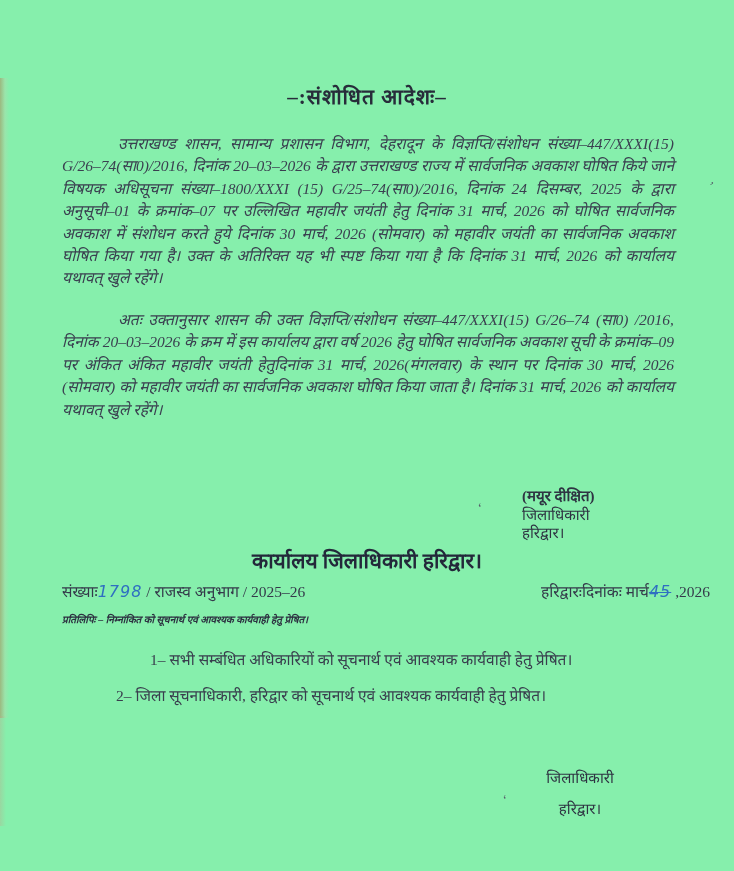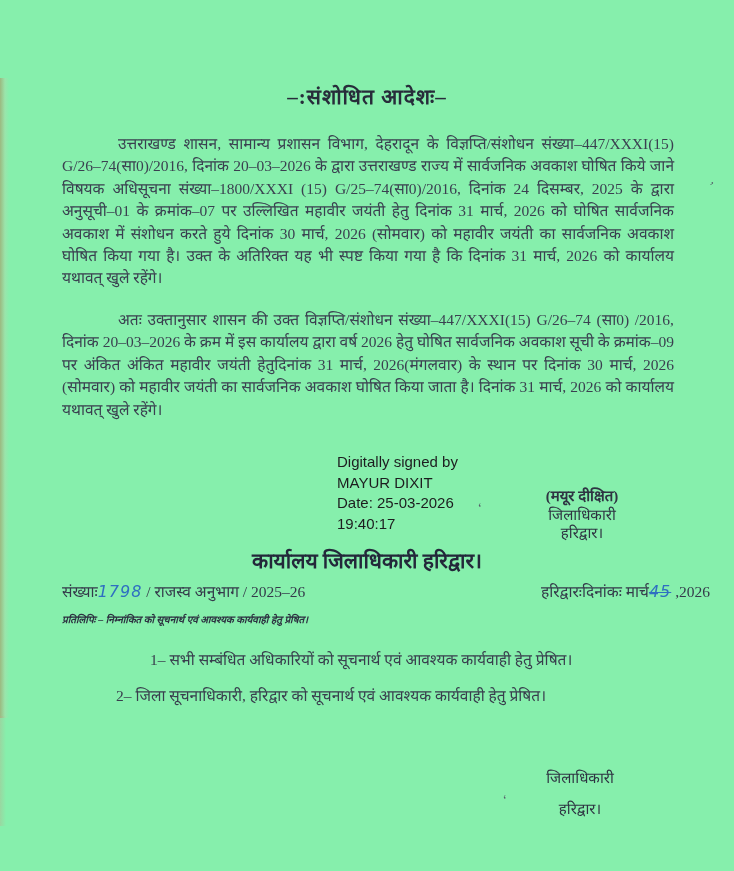--- a/index.html
+++ b/index.html
@@ -29,31 +29,31 @@
     letter-spacing:1px;
   }
   .body-text{
     position:absolute;left:62px;width:612px;
     font-size:15.5px;line-height:22.4px;
     text-align:justify;
     color:#3a4050;
   }
   .para1{top:133px;}
   .para2{top:309px;}
-  .body-text.indent{text-indent:56px;}
+  .body-text.indent{text-indent:56px;font-style:italic;}
   .digital-sig{
     position:absolute;left:337px;top:452px;
     font-family:"Liberation Sans", sans-serif;
     font-size:15px;line-height:20.5px;
     color:#1d1d1f;
     white-space:pre-line;
   }
   .signatory{
     position:absolute;left:522px;top:487px;width:120px;
-    text-align:center;
+    text-align:left;
     font-size:15px;line-height:18.5px;
     color:#2e3442;
   }
   .signatory .name{font-weight:bold;}
   .office-heading{
     position:absolute;top:546px;left:0;width:100%;
     text-align:center;
     font-size:21px;font-weight:bold;
     color:#23283a;
   }
@@ -100,24 +100,20 @@
 
   <div class="scan-edge-left"></div>
   <div class="scan-edge-bottom"></div>
 
   <div class="doc-title">–:संशोधित आदेशः–</div>
 
   <div class="body-text para1 indent">उत्तराखण्ड शासन, सामान्य प्रशासन विभाग, देहरादून के विज्ञप्ति/संशोधन संख्या–447/XXXI(15) G/26–74(सा0)/2016, दिनांक 20–03–2026 के द्वारा उत्तराखण्ड राज्य में सार्वजनिक अवकाश घोषित किये जाने विषयक अधिसूचना संख्या–1800/XXXI (15) G/25–74(सा0)/2016, दिनांक 24 दिसम्बर, 2025 के द्वारा अनुसूची–01 के क्रमांक–07 पर उल्लिखित महावीर जयंती हेतु दिनांक 31 मार्च, 2026 को घोषित सार्वजनिक अवकाश में संशोधन करते हुये दिनांक 30 मार्च, 2026 (सोमवार) को महावीर जयंती का सार्वजनिक अवकाश घोषित किया गया है। उक्त के अतिरिक्त यह भी स्पष्ट किया गया है कि दिनांक 31 मार्च, 2026 को कार्यालय यथावत् खुले रहेंगे।</div>
 
   <div class="body-text para2 indent">अतः उक्तानुसार शासन की उक्त विज्ञप्ति/संशोधन संख्या–447/XXXI(15) G/26–74 (सा0) /2016, दिनांक 20–03–2026 के क्रम में इस कार्यालय द्वारा वर्ष 2026 हेतु घोषित सार्वजनिक अवकाश सूची के क्रमांक–09 पर अंकित अंकित महावीर जयंती हेतुदिनांक 31 मार्च, 2026(मंगलवार) के स्थान पर दिनांक 30 मार्च, 2026 (सोमवार) को महावीर जयंती का सार्वजनिक अवकाश घोषित किया जाता है। दिनांक 31 मार्च, 2026 को कार्यालय यथावत् खुले रहेंगे।</div>
 
-  <div class="digital-sig">Digitally signed by
-MAYUR DIXIT
-Date: 25-03-2026
-19:40:17</div>
 
   <div class="signatory">
     <div class="name">(मयूर दीक्षित)</div>
     <div>जिलाधिकारी</div>
     <div>हरिद्वार।</div>
   </div>
 
   <div class="office-heading">कार्यालय जिलाधिकारी हरिद्वार।</div>
 
   <div class="ref-line">

